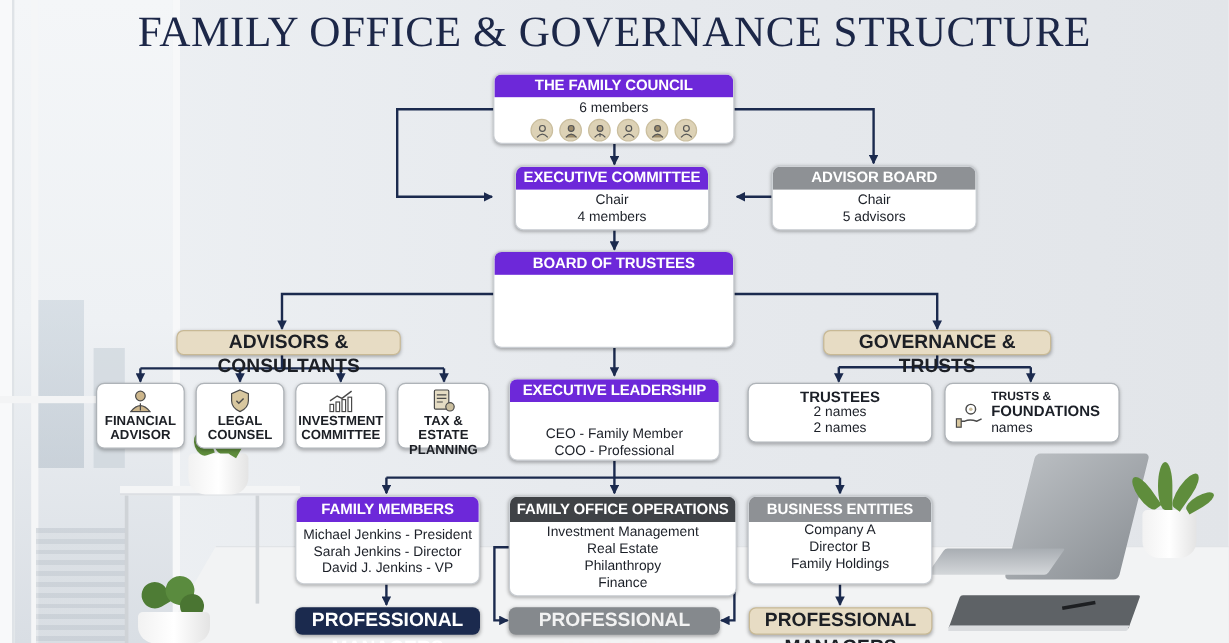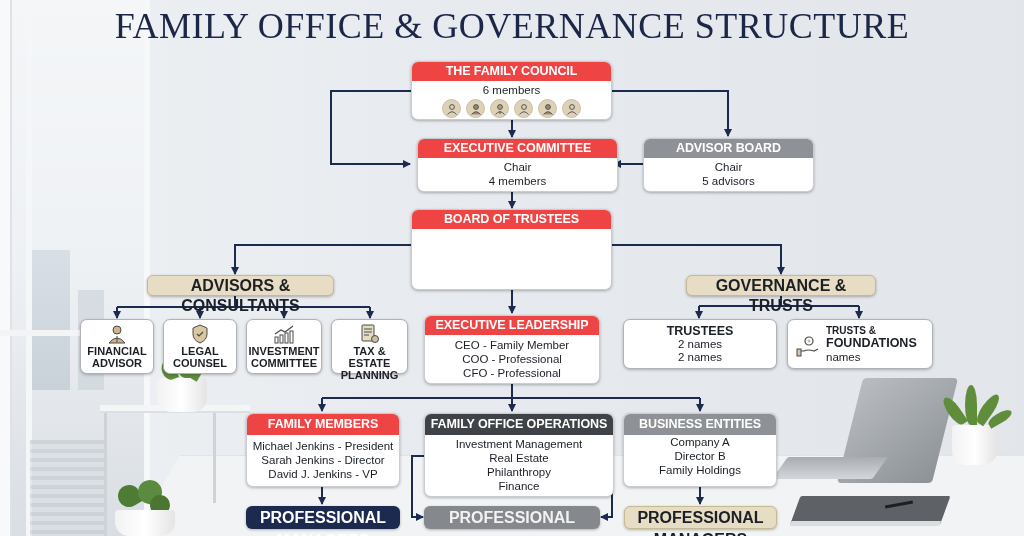--- a/index.html
+++ b/index.html
@@ -47,21 +47,21 @@
   
   .box {
     position:absolute; background:#ffffff; border-radius:7px;
     box-shadow: 0 1px 3px rgba(0,0,0,.28);
     border: 1px solid #c9cdd2; overflow: hidden; text-align:center;
   }
   .box .hd {
     color:#fff; font-weight:700; font-size:12.5px; height:19px; line-height:19px;
     letter-spacing: -0.1px;
   }
-  .hd.navy { background:#ef4444; }
+  .hd.navy { background:#6d28d9; }
   .hd.gray { background:#8e9195; }
   .hd.dark { background:#3f4246; }
   .box .bd { font-size:11.5px; line-height:14px; padding-top:2px; color:#1b1f27; }
   .bd b { font-weight:700; }
 
   .pill {
     position:absolute; border-radius:6px; text-align:center; font-weight:700;
     font-size:16px; box-shadow: 0 1px 3px rgba(0,0,0,.28);
   }
   .pill.tan { background:#e7dcc4; color:#1c1f25; border:1px solid #c8b995; }
@@ -210,21 +210,21 @@
       </span>
     <span class="avatar">
         <svg width="12" height="12" viewBox="0 0 12 12">
           <circle cx="6" cy="4" r="2.4" fill="none" stroke="#555" stroke-width="1"></circle>
           <path d="M1.5 11.5 Q6 6 10.5 11.5" fill="none" stroke="#555" stroke-width="1"></path>
         </svg>
       </span>
   </div>
 </div>
 
-<div class="box" style="left:417px;top:138px;width:201px;height:54px;">
+<div class="box" style="left:429px;top:138px;width:162px;height:54px;">
   <div class="hd navy">EXECUTIVE COMMITTEE</div>
   <div class="bd" style="font-weight:400;">
     <div>Chair</div>
     <div>4 members</div>
   </div>
 </div>
 
 <div class="box" style="left:643px;top:138px;width:171px;height:54px;">
   <div class="hd gray">ADVISOR BOARD</div>
   <div class="bd">
@@ -294,21 +294,21 @@
     </svg>
   <div style="position:absolute;left:38px;top:4px;">
     <div style="font-weight:700;font-size:10px;line-height:13px;">TRUSTS &amp;</div>
     <div style="font-weight:700;font-size:12.5px;line-height:13px;">FOUNDATIONS</div>
     <div style="font-size:11.5px;line-height:14px;">names</div>
   </div>
 </div>
 
 <div class="box" style="left:424px;top:315px;width:176px;height:69px;">
   <div class="hd navy">EXECUTIVE LEADERSHIP</div>
-  <div class="bd" style="padding-top:3px;">
+  <div class="bd" style="padding-top:20px;">
     <div>CEO - Family Member</div>
     <div>COO - Professional</div>
     <div>CFO - Professional</div>
   </div>
 </div>
 
 <div class="box" style="left:246px;top:413px;width:154px;height:74px;">
   <div class="hd navy" style="height:21px;line-height:21px;">FAMILY MEMBERS</div>
   <div class="bd" style="padding-top:4px;">
     <div>Michael Jenkins - President</div>

